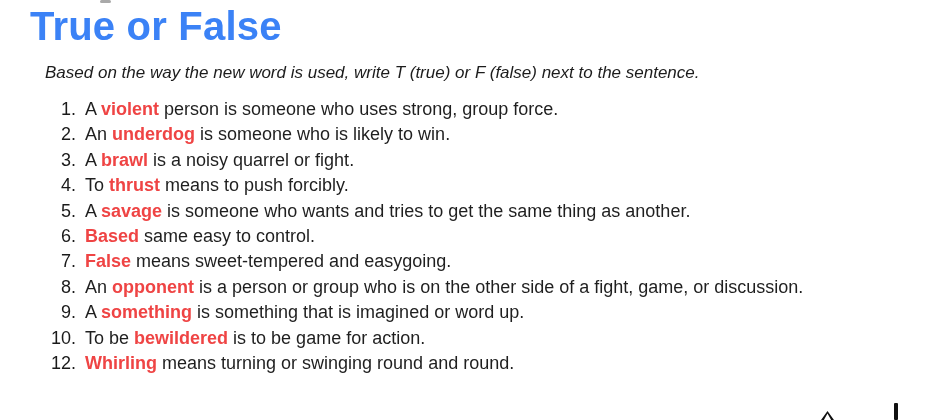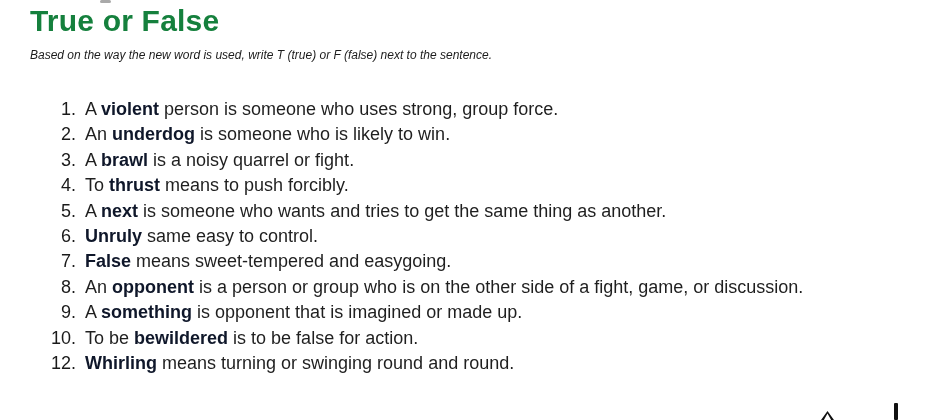--- a/index.html
+++ b/index.html
@@ -13,34 +13,34 @@
     position: relative;
     overflow: hidden;
     font-family: "Liberation Sans", sans-serif;
     color: #161616;
     -webkit-font-smoothing: antialiased;
   }
   .page-title {
     position: absolute;
     left: 30px;
     top: 4px;
-    font-size: 30px;
+    font-size: 40px;
     font-weight: bold;
     letter-spacing: 0.2px;
-    color: #15803d;
+    color: #3b82f6;
     margin: 0;
   }
   .instruction {
     position: absolute;
     left: 30px;
     top: 48px;
-    font-size: 12px;
+    font-size: 17px;
     font-style: italic;
     color: #1c1c1c;
-    margin: 0;
+    margin: 15px;
     white-space: nowrap;
   }
   .tf-list {
     position: absolute;
     left: 30px;
     top: 97px;
     width: 890px;
   }
   .tf-row {
     display: flex;
@@ -54,21 +54,21 @@
     flex: 0 0 46px;
     text-align: right;
     margin-right: 9px;
     color: #1a1a1a;
   }
   .tf-text {
     color: #1f1f1f;
   }
   .vocab {
     font-weight: bold;
-    color: #0f172a;
+    color: #ef4444;
   }
   
   .top-smudge {
     position: absolute;
     left: 100px;
     top: 0;
     width: 11px;
     height: 3px;
     background: #a9a9a9;
     border-radius: 2px;
@@ -120,46 +120,46 @@
     <span class="tf-text"><span>A </span><b class="vocab">brawl</b><span> is a noisy quarrel or fight.</span></span>
   </div>
 
   <div class="tf-row">
     <span class="tf-num">4.</span>
     <span class="tf-text"><span>To </span><b class="vocab">thrust</b><span> means to push forcibly.</span></span>
   </div>
 
   <div class="tf-row">
     <span class="tf-num">5.</span>
-    <span class="tf-text"><span>A </span><b class="vocab">next</b><span> is someone who wants and tries to get the same thing as another.</span></span>
+    <span class="tf-text"><span>A </span><b class="vocab">savage</b><span> is someone who wants and tries to get the same thing as another.</span></span>
   </div>
 
   <div class="tf-row">
     <span class="tf-num">6.</span>
-    <span class="tf-text"><span></span><b class="vocab">Unruly</b><span> same easy to control.</span></span>
+    <span class="tf-text"><span></span><b class="vocab">Based</b><span> same easy to control.</span></span>
   </div>
 
   <div class="tf-row">
     <span class="tf-num">7.</span>
     <span class="tf-text"><span></span><b class="vocab">False</b><span> means sweet-tempered and easygoing.</span></span>
   </div>
 
   <div class="tf-row">
     <span class="tf-num">8.</span>
     <span class="tf-text"><span>An </span><b class="vocab">opponent</b><span> is a person or group who is on the other side of a fight, game, or discussion.</span></span>
   </div>
 
   <div class="tf-row">
     <span class="tf-num">9.</span>
-    <span class="tf-text"><span>A </span><b class="vocab">something</b><span> is opponent that is imagined or made up.</span></span>
+    <span class="tf-text"><span>A </span><b class="vocab">something</b><span> is something that is imagined or word up.</span></span>
   </div>
 
   <div class="tf-row">
     <span class="tf-num">10.</span>
-    <span class="tf-text"><span>To be </span><b class="vocab">bewildered</b><span> is to be false for action.</span></span>
+    <span class="tf-text"><span>To be </span><b class="vocab">bewildered</b><span> is to be game for action.</span></span>
   </div>
 
 
   <div class="tf-row">
     <span class="tf-num">12.</span>
     <span class="tf-text"><span></span><b class="vocab">Whirling</b><span> means turning or swinging round and round.</span></span>
   </div>
 
 </div>
 

